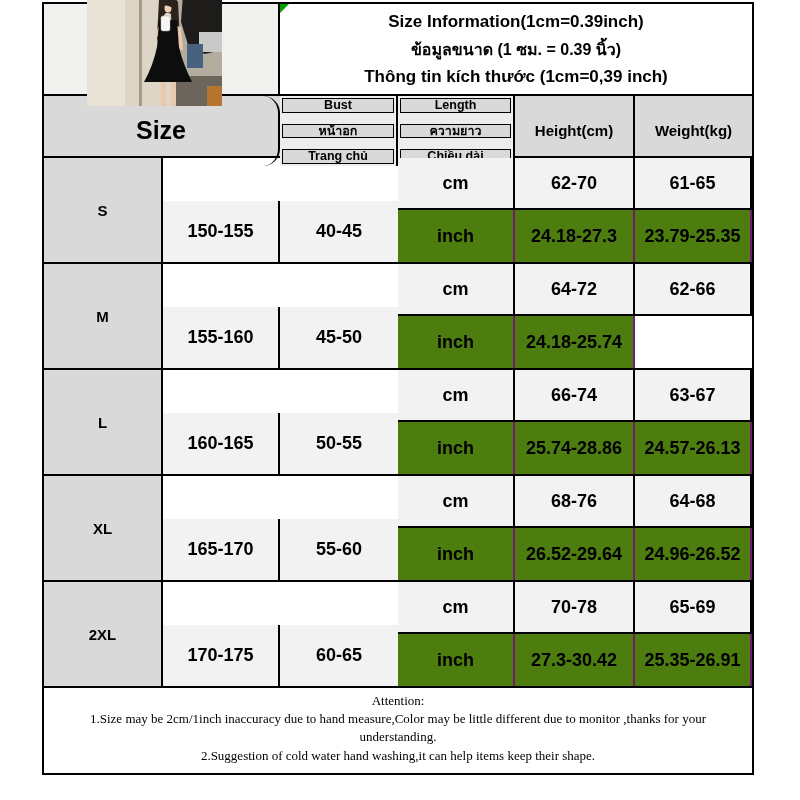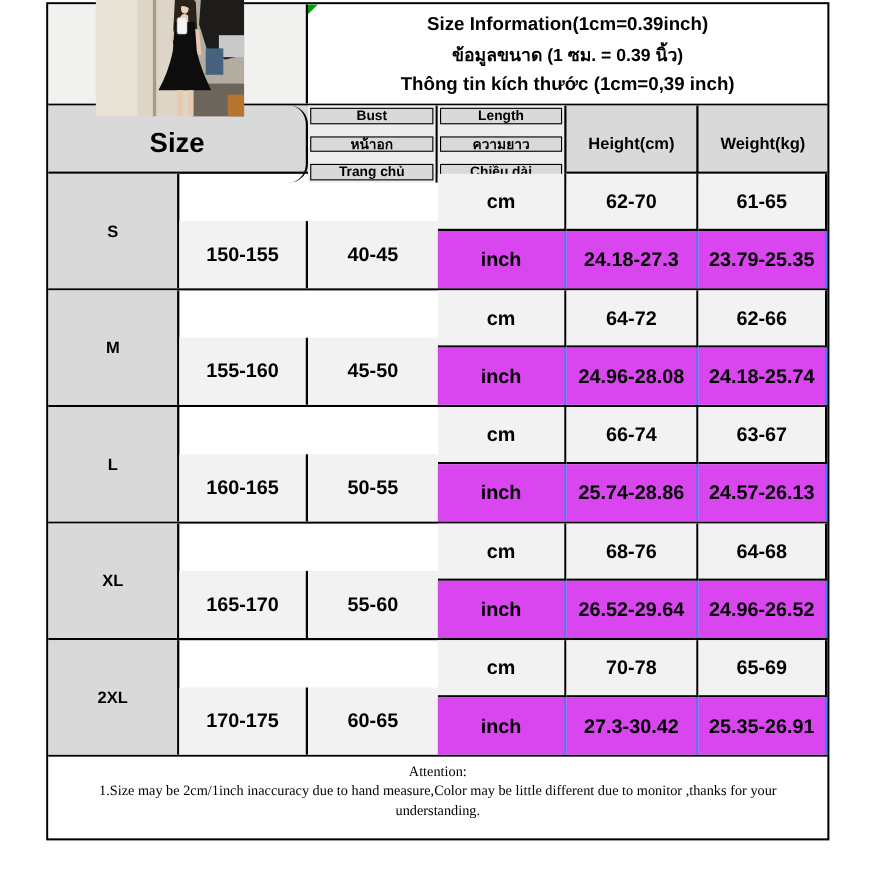--- a/index.html
+++ b/index.html
@@ -37,21 +37,21 @@
 
   
   .group { display: grid; grid-template-columns: 119px 117px 118px 117px 120px 117px;
     grid-template-rows: 52px 52px; border-bottom: 2px solid #000; }
   .cell { display: flex; align-items: center; justify-content: center;
     font-weight: bold; font-size: 18px; }
   .size-cell { grid-row: 1 / 3; background: #d9d9d9; border-right: 2px solid #000;
     font-size: 15px; }
   .row-cm { background: #f2f2f2; border-right: 2px solid #000;
     border-bottom: 2px solid #000; }
-  .row-inch { background: #d946ef; border-right: 2px solid #3b82f6; }
+  .row-inch { background: #4d7c0f; border-right: 2px solid #701a75; }
   .tall { grid-row: 1 / 3; background: #f2f2f2; border-right: 2px solid #000; margin-top: 43px; }
   .tall.last { border-right: none; }
 
   
   .attention { min-height: 74px; background: #fff; text-align: center;
     font-size: 13px; line-height: 1.4; padding: 4px 20px 8px 20px; font-family: Liberation Serif, serif; }
 </style>
 </head>
 <body>
 
@@ -118,21 +118,20 @@
   </div>
 
   <div class="group">
     <div class="cell size-cell">M</div>
     <div class="cell row-cm">cm</div>
     <div class="cell row-cm">64-72</div>
     <div class="cell row-cm">62-66</div>
     <div class="cell tall">155-160</div>
     <div class="cell tall last">45-50</div>
     <div class="cell row-inch">inch</div>
-    <div class="cell row-inch">24.96-28.08</div>
     <div class="cell row-inch">24.18-25.74</div>
   </div>
 
   <div class="group">
     <div class="cell size-cell">L</div>
     <div class="cell row-cm">cm</div>
     <div class="cell row-cm">66-74</div>
     <div class="cell row-cm">63-67</div>
     <div class="cell tall">160-165</div>
     <div class="cell tall last">50-55</div>
@@ -161,15 +160,16 @@
     <div class="cell tall">170-175</div>
     <div class="cell tall last">60-65</div>
     <div class="cell row-inch">inch</div>
     <div class="cell row-inch">27.3-30.42</div>
     <div class="cell row-inch">25.35-26.91</div>
   </div>
 
   <div class="attention">
     <div>Attention:</div>
     <div>1.Size may be 2cm/1inch inaccuracy due to hand measure,Color may be little different due to monitor ,thanks for your understanding.</div>
+    <div>2.Suggestion of cold water hand washing,it can help items keep their shape.</div>
   </div>
 
 </div>
 
 </body></html>

